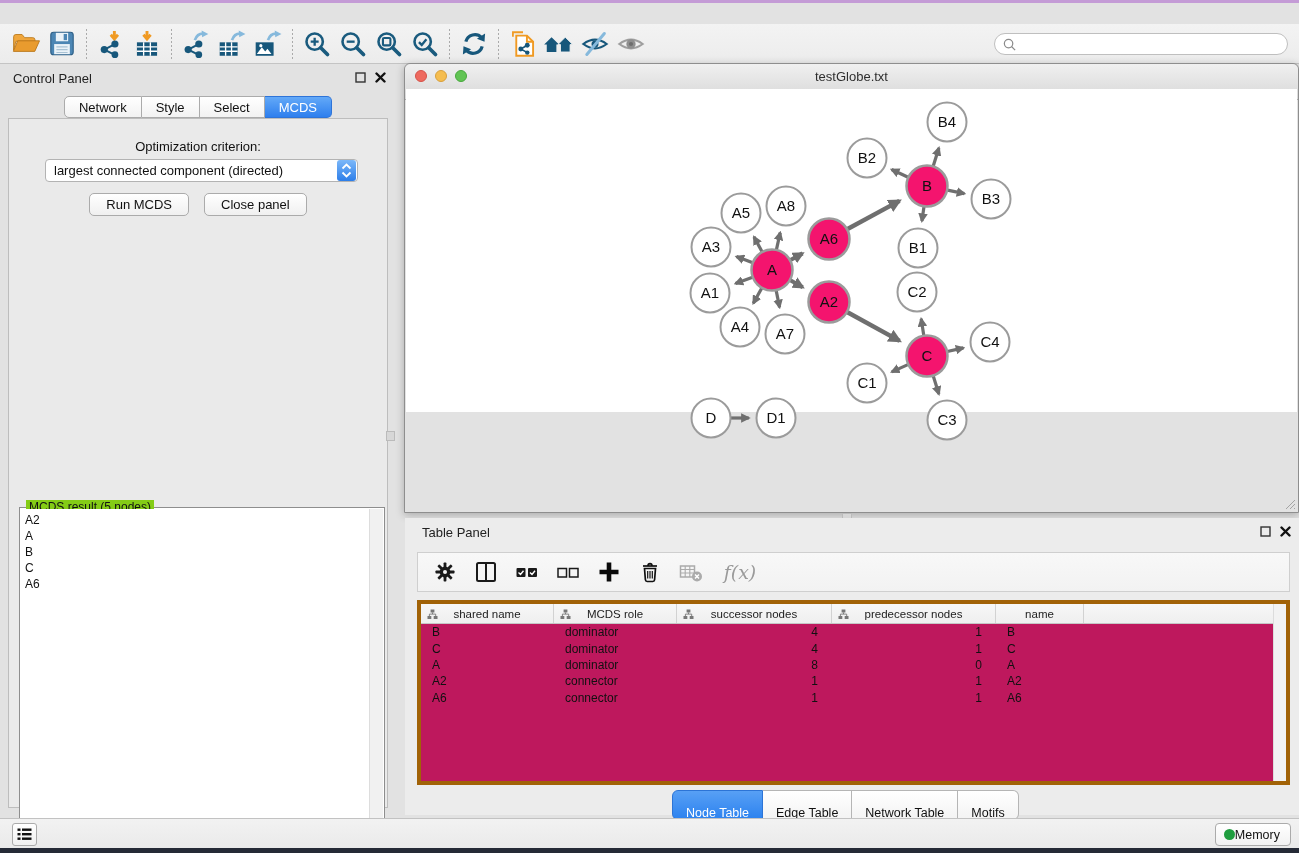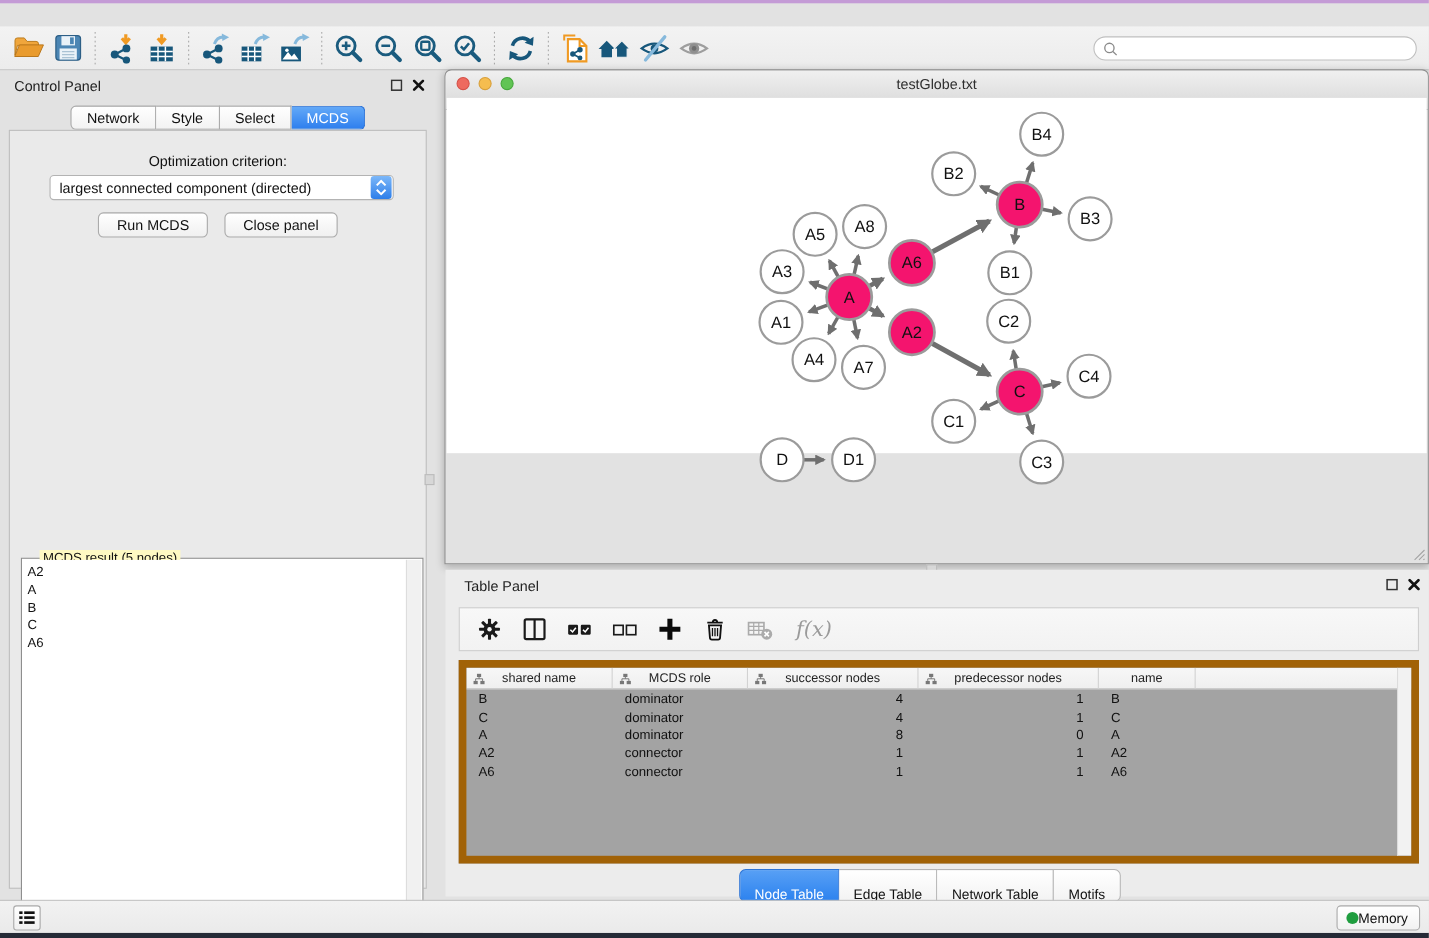--- a/index.html
+++ b/index.html
@@ -52,21 +52,21 @@
   .criterion { position:absolute; left:36px; top:40px; width:313px; height:23px; background:#FFF;
     border:1px solid #B3B3B3; border-radius:4px; display:flex; align-items:center; }
   .criterion .val { flex:1; font-size:13px; color:#111; padding-left:8px; white-space:nowrap; overflow:hidden; }
   .stepper { width:19px; height:21px; margin-right:1px; border-radius:3px;
     background:linear-gradient(#7CB8F9,#2D7EE9); display:flex; flex-direction:column; align-items:center; justify-content:center; gap:1px; }
   .btn-row { position:absolute; left:0; top:74px; width:100%; display:flex; justify-content:center; gap:15px; }
   .push-btn { height:23px; padding:0 16px; font-size:13px; color:#111; line-height:21px;
     background:linear-gradient(#FFF,#F0F0F0); border:1px solid #ABABAB; border-radius:5px; cursor:default; }
   .mcds-fieldset { position:absolute; left:10px; top:388px; width:366px; height:341px;
     border:1px solid #8E8E8E; background:#FFF; }
-  .mcds-legend { position:absolute; left:16px; top:-8px; background:#fef9c3; padding:0 3px; font-size:12px; color:#111; }
+  .mcds-legend { position:absolute; left:6px; top:-8px; background:#84cc16; padding:0 3px; font-size:12px; color:#111; }
   .mcds-list { position:absolute; left:1px; top:1px; right:15px; bottom:1px; background:#FFF;
     font-size:12px; color:#111; padding:3px 0 0 4px; line-height:16px; }
   .mcds-scroll { position:absolute; right:1px; top:1px; width:14px; bottom:1px; background:#F1F1F1; border-left:1px solid #DDD; }
 
   
   .net-window { position:absolute; left:404px; top:-1px; width:895px; height:450px;
     border:1px solid #8E8E8E; border-radius:6px 6px 0 0; box-shadow:0 2px 8px rgba(0,0,0,0.25); }
   .net-titlebar { position:absolute; left:0; top:0; width:100%; height:36px;
     background:linear-gradient(#F0F0F0,#D8D8D8); border-bottom:1px solid #ABABAB; border-radius:6px 6px 0 0; }
   .net-titlebar .lights { top:6px; left:10px; }
@@ -80,21 +80,21 @@
     background:#D7D7D7; border:1px solid #BBB; }
 
   
   .table-panel { position:absolute; left:405px; top:454px; width:894px; height:297px; background:#ECECEC; }
   .tp-title { position:absolute; left:17px; top:7px; font-size:13px; color:#222; }
   .tp-toolbar { position:absolute; left:12px; top:34px; width:873px; height:40px;
     background:linear-gradient(#F8F8F8,#F2F2F2); border:1px solid #CFCFCF; display:flex; align-items:center; gap:13px; padding-left:13px; }
   .tp-btn { width:28px; height:28px; display:flex; align-items:center; justify-content:center; cursor:default; }
   .fx { font:italic 19px "DejaVu Serif", serif; color:#9A9A9A; }
   .data-table { position:absolute; left:12px; top:82px; width:873px; height:185px;
-    background:#a3a3a3; border:7px solid #a16207; overflow:hidden; }
+    background:#be185d; border:4px solid #a16207; overflow:hidden; }
   .dt-head { display:flex; height:20px; background:linear-gradient(#F7F7F7,#EFEFEF); border-bottom:1px solid #C6C6C6; }
   .dt-th { display:flex; align-items:center; justify-content:center; gap:5px; font-size:11.5px; color:#222;
     border-right:1px solid #D2D2D2; position:relative; }
   .dt-th .hier { position:absolute; left:6px; top:5px; }
   .dt-row { display:flex; height:16.4px; align-items:center; }
   .dt-cell { font-size:12px; color:#111; white-space:nowrap; overflow:hidden; }
   .dt-scroll { position:absolute; right:0; top:0; width:13px; height:100%; background:#F2F2F2; border-left:1px solid #DCDCDC; }
   .tp-tabs { position:absolute; left:267px; top:272px; display:flex; }
   .tp-tab { height:30px; line-height:21px; padding:12px 13px; font-size:12.5px; color:#111;
     background:linear-gradient(#FFF,#F3F3F3); border:1px solid #B5B5B5; border-left:none; cursor:default; }

